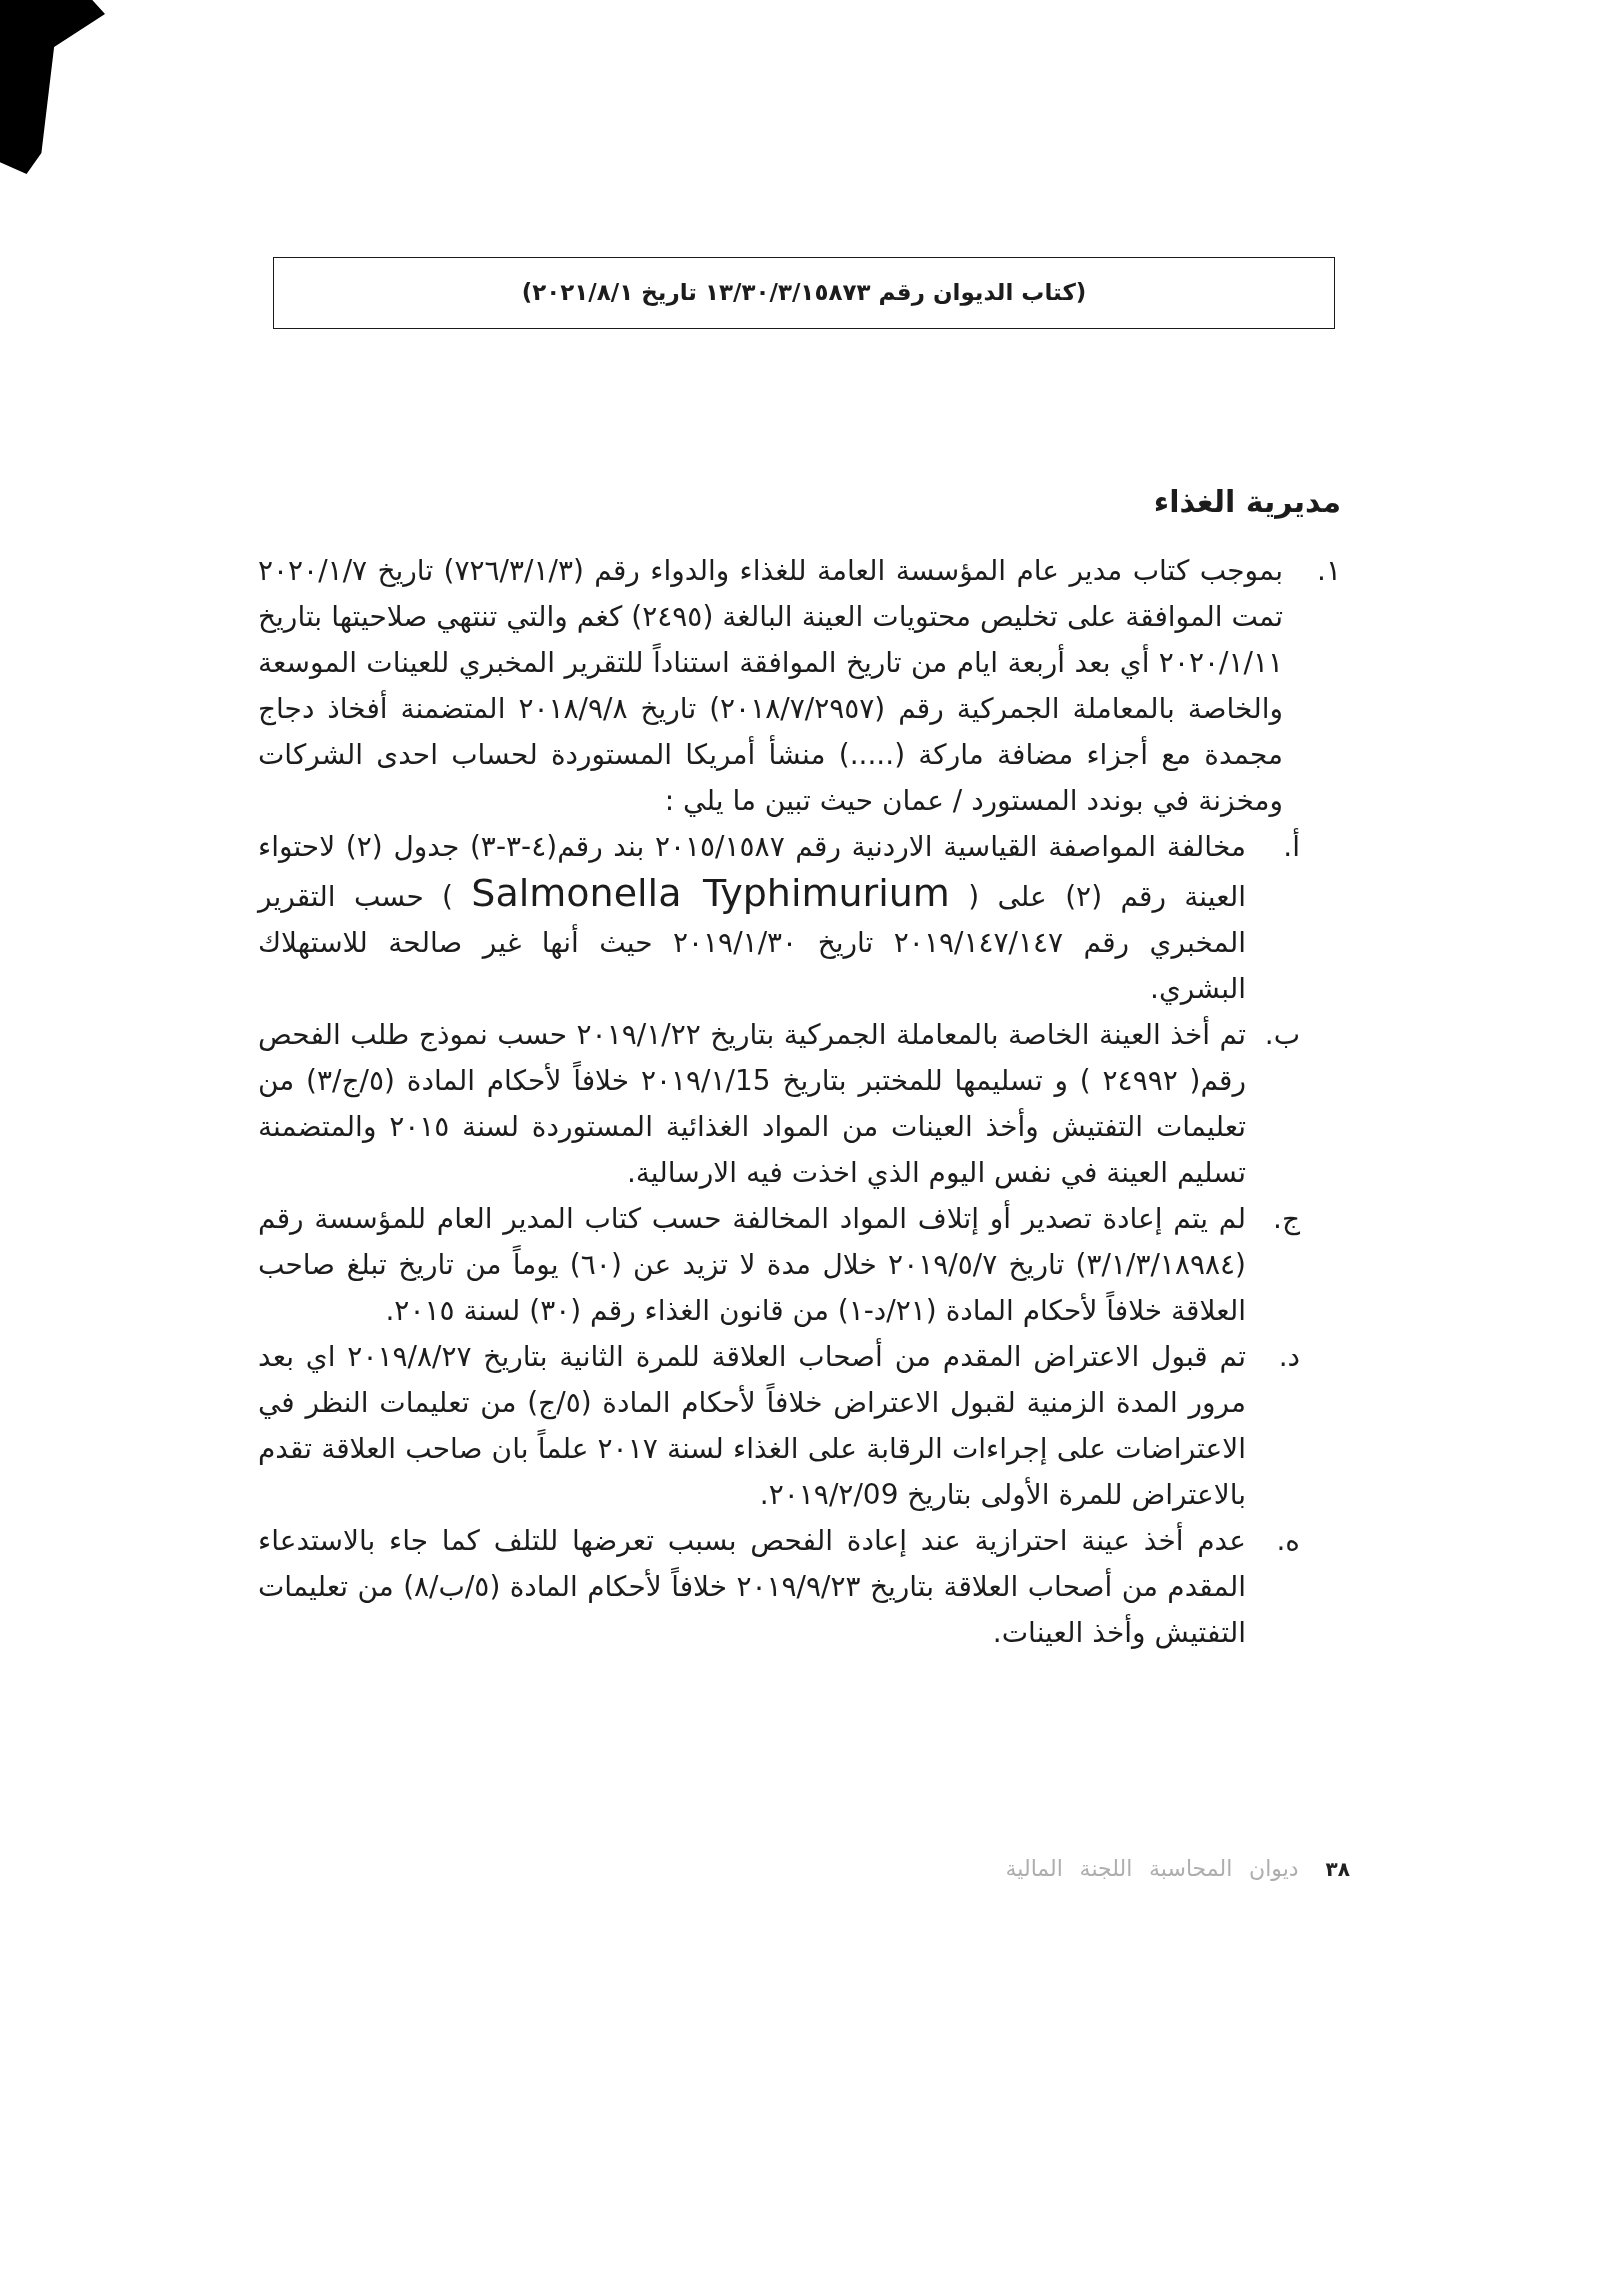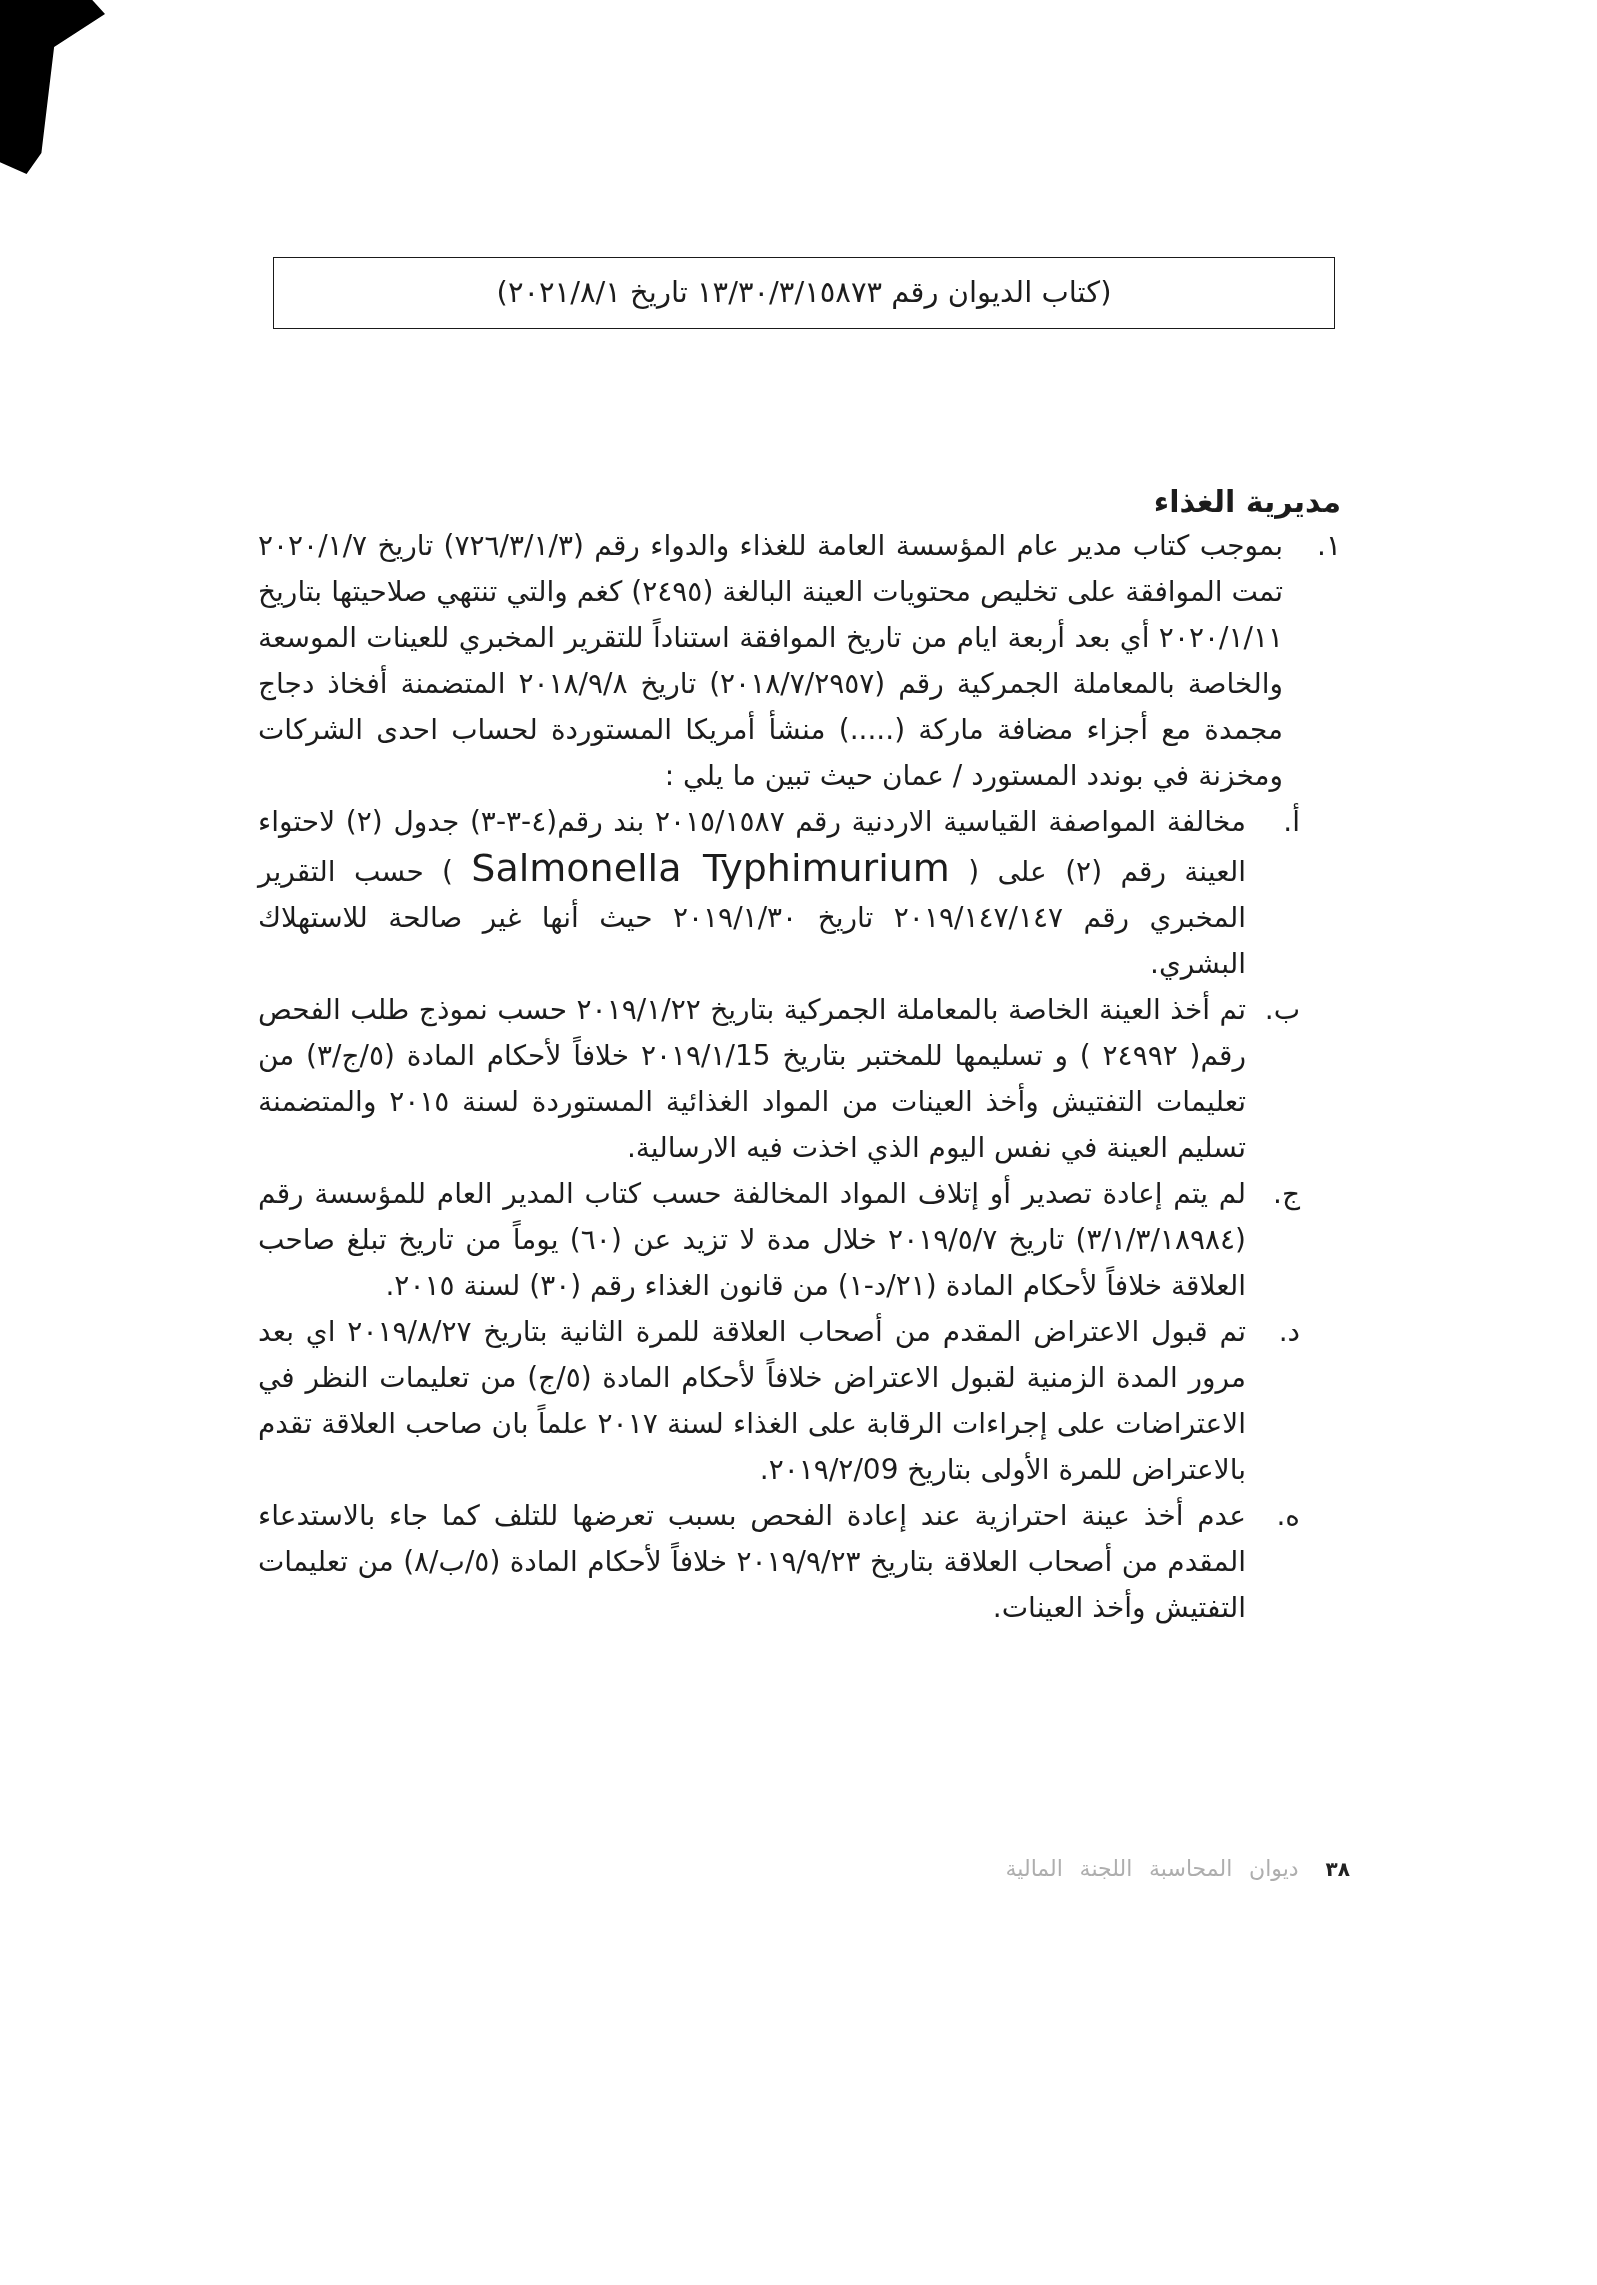--- a/index.html
+++ b/index.html
@@ -27,36 +27,36 @@
   .header-box {
     position: absolute;
     left: 274px;
     top: 257px;
     width: 1062px;
     border: 1.9px solid #1a1a1a;
     text-align: center;
     padding: 11.6px 9.7px 13.5px 9.7px;
   }
   .hb-line {
-    font-weight: normal;
-    font-size: 29px;
+    font-weight: bold;
+    font-size: 23px;
     line-height: 45px;
   }
   .content {
     position: absolute;
     top: 481px;
     right: 256px;
     width: 1083px;
   }
   .section-title {
     font-size: 30px;
     font-weight: bold;
     text-align: right;
     line-height: 41px;
-    margin-bottom: 1px;
+    margin-bottom: 26px;
   }
   .item, .sub-item { display: flex; }
   .marker {
     flex: 0 0 auto;
     width: 58px;
     font-size: 28px;
     line-height: 46px;
     font-weight: normal;
   }
   .sub-item { padding-right: 41px; }

